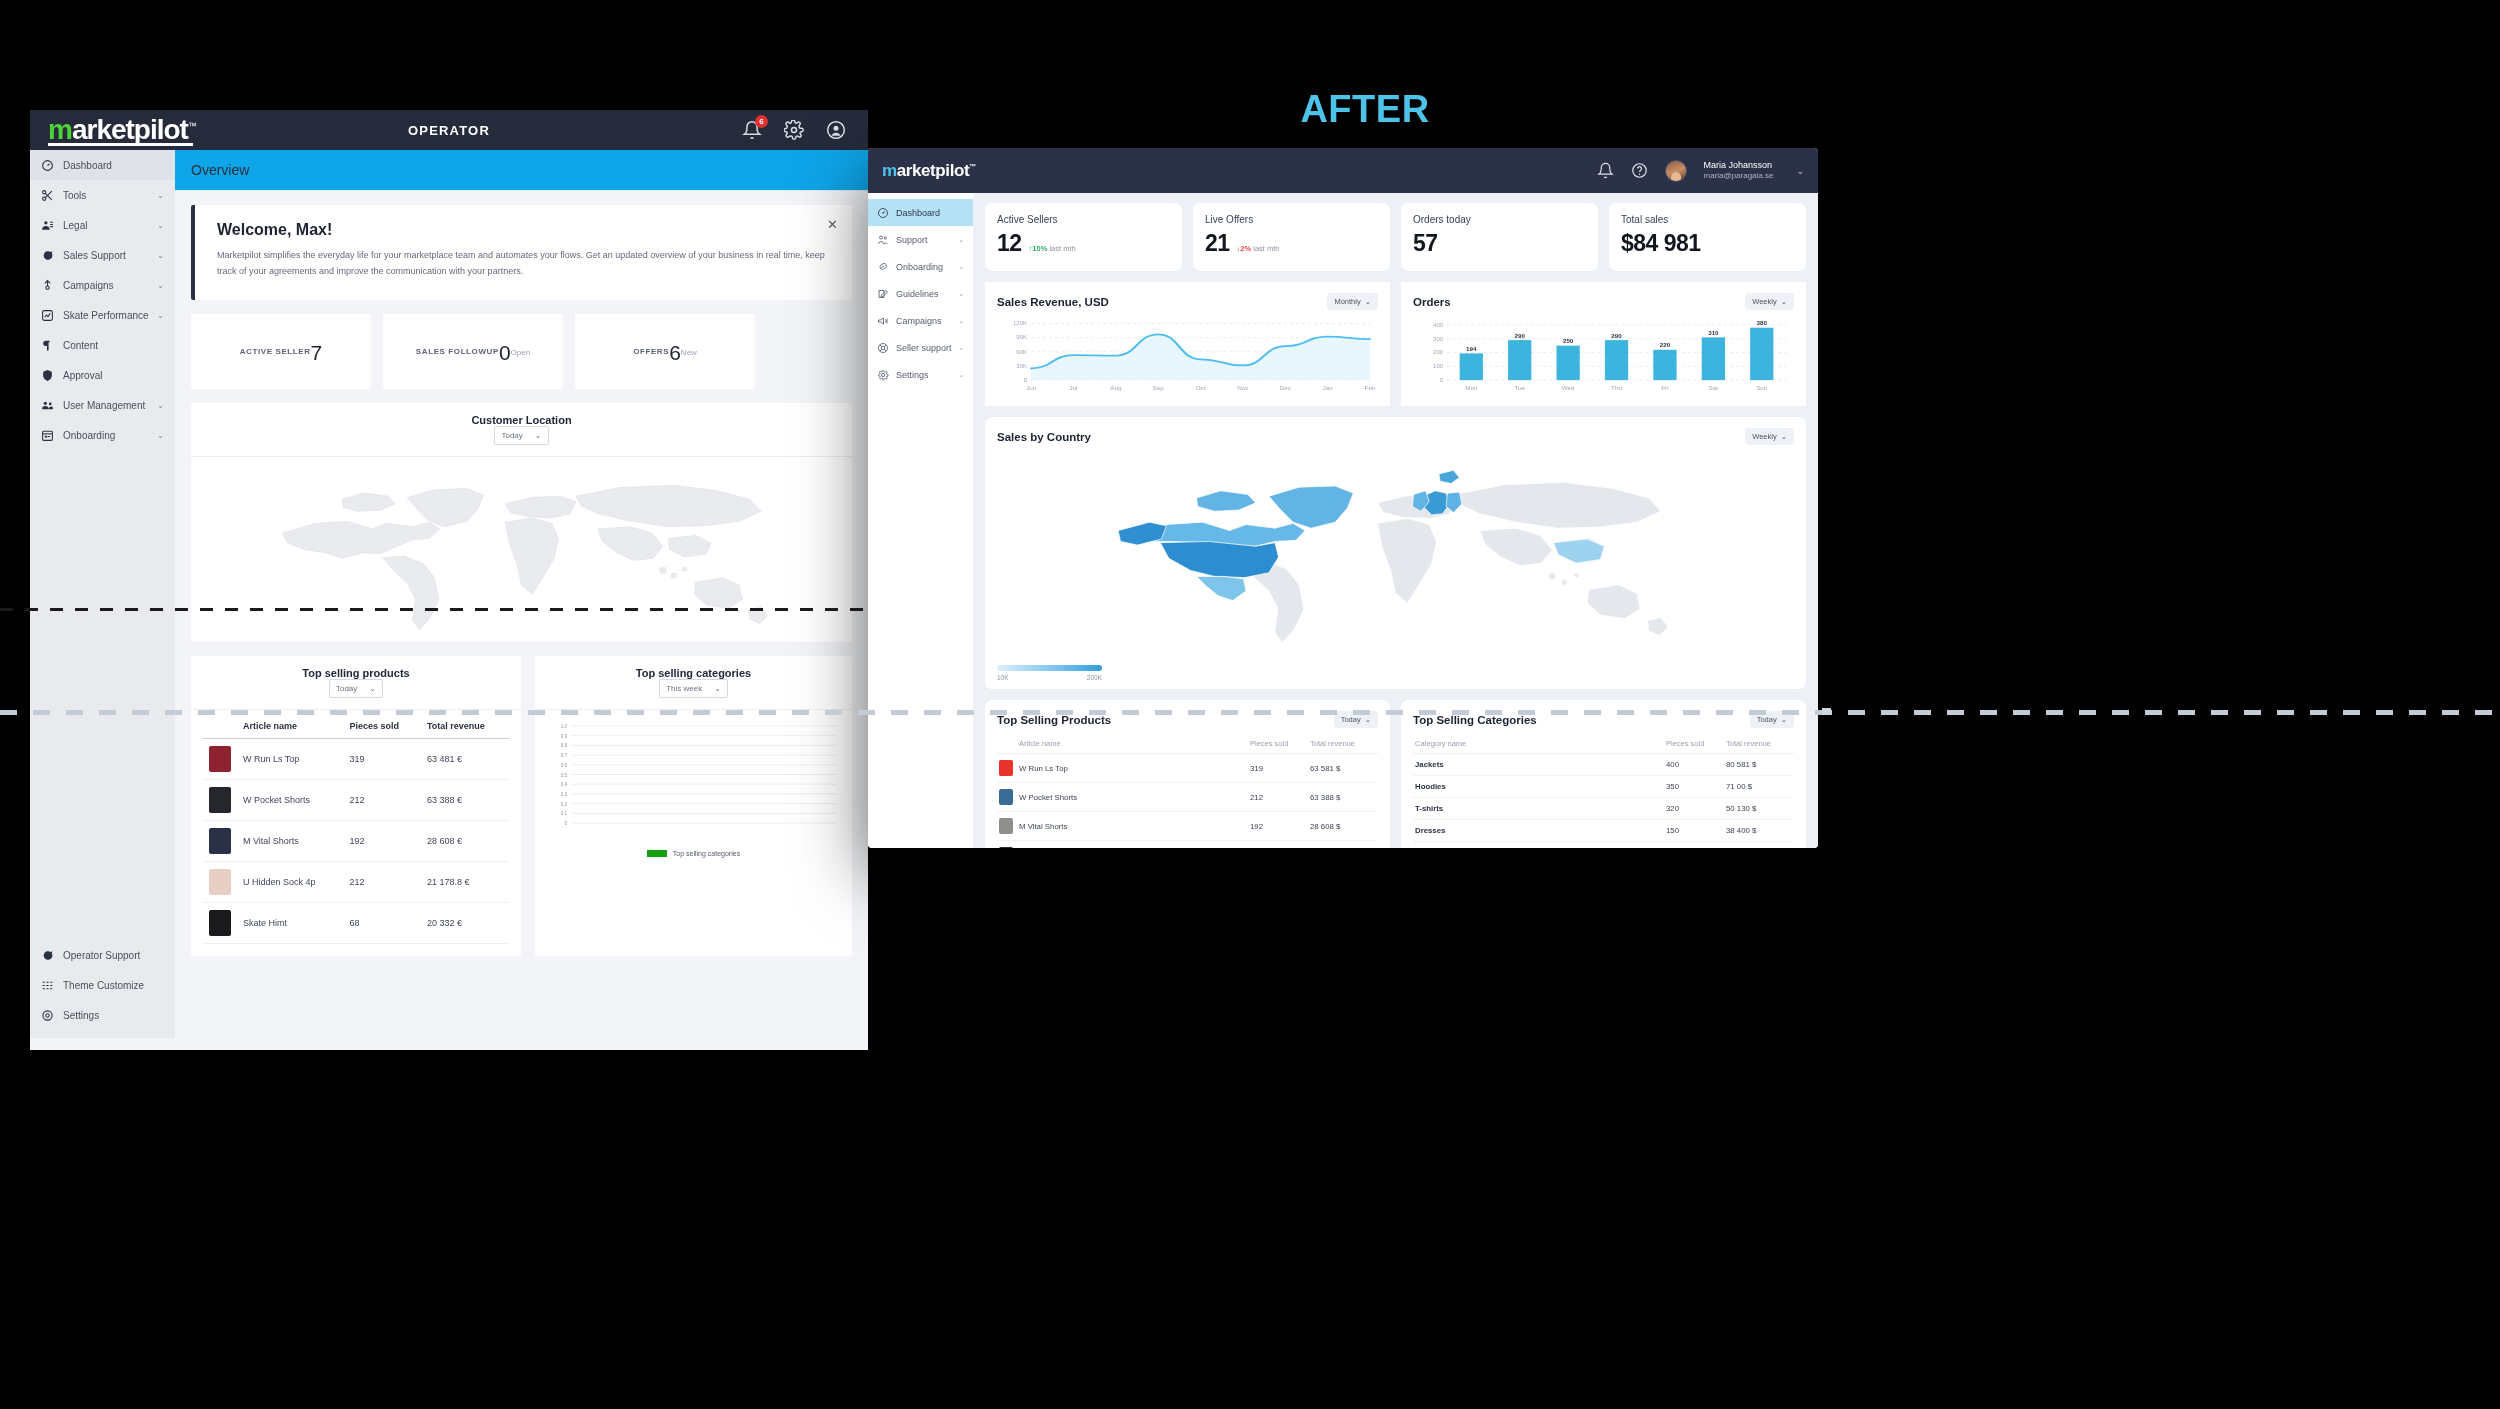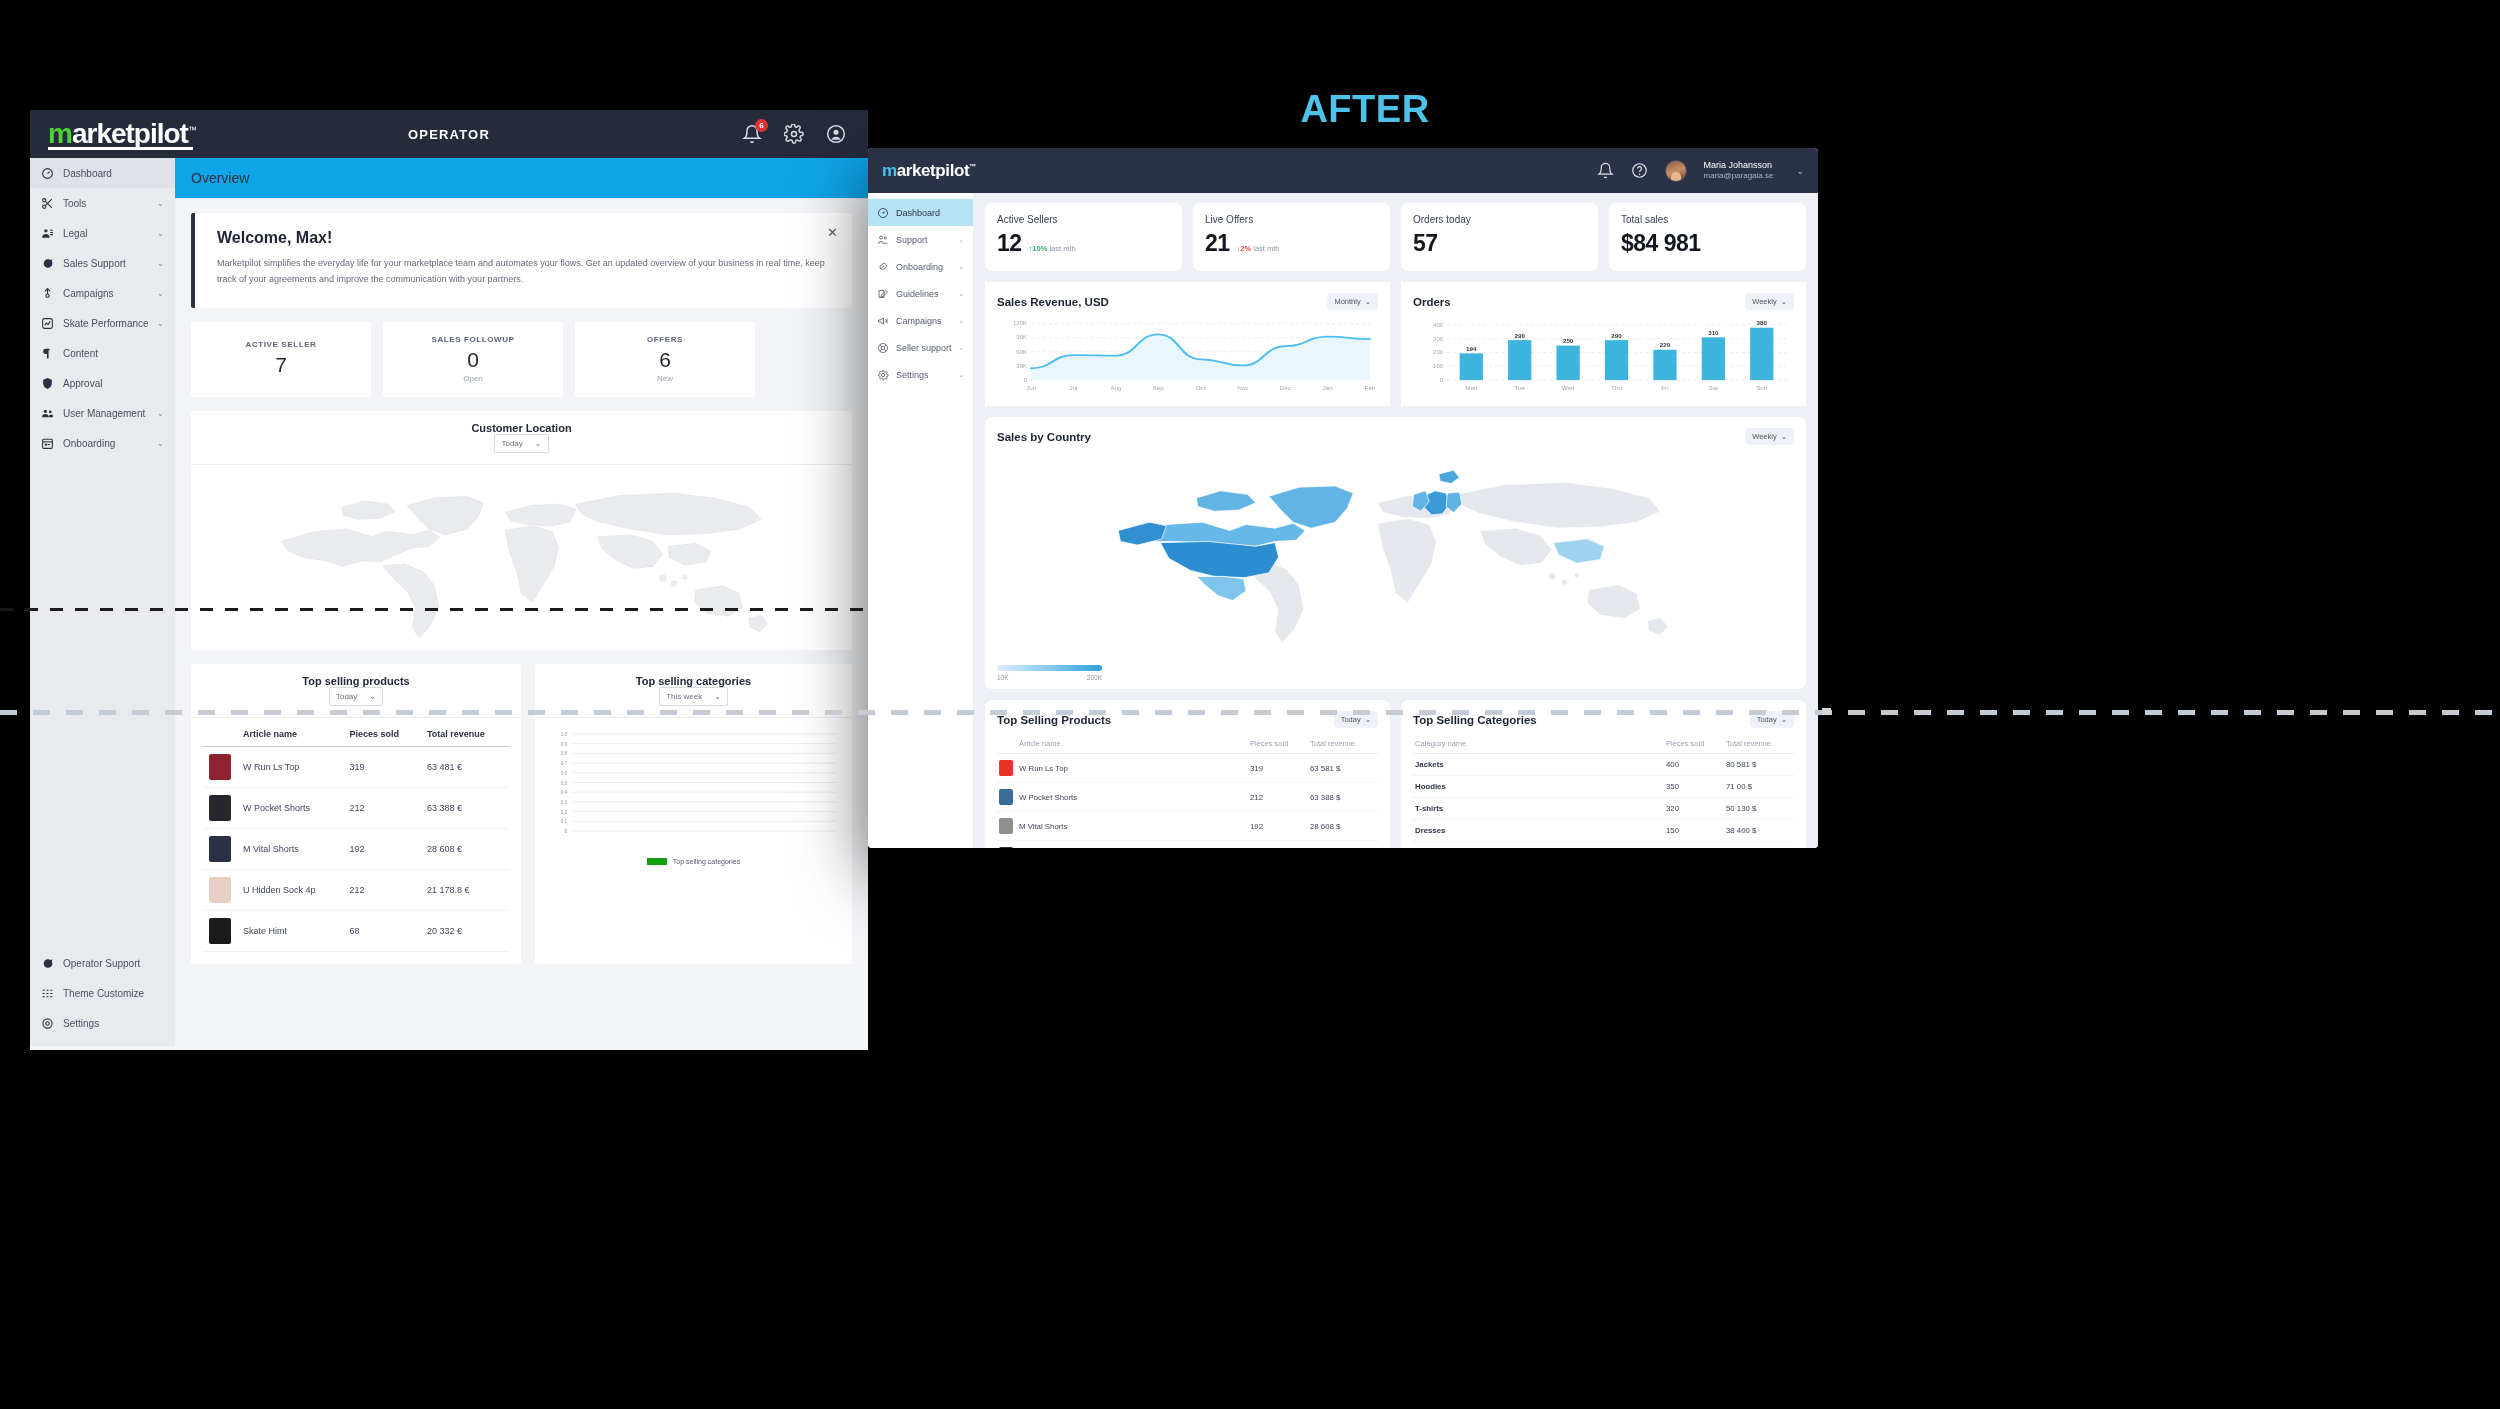--- a/index.html
+++ b/index.html
@@ -14,21 +14,21 @@
   #before-window {
     position: absolute;
     left: 30px; top: 110px;
     width: 838px; height: 940px;
     background: #f2f4f7;
     box-shadow: 0 18px 50px rgba(0,0,0,.55);
     overflow: hidden;
     z-index: 5;
   }
   #before-topbar {
-    height: 48px; background: #252b3b;
+    height: 40px; background: #252b3b;
     display: flex; align-items: center; position: relative;
   }
   .bw-logo {
     width: 175px; padding-left: 18px;
     font-size: 28px; font-weight: 700; letter-spacing: -1px;
     color: #ffffff; position: relative;
   }
   .bw-logo .m { color: #4cd137; }
   .bw-logo .tm { font-size: 9px; vertical-align: super; font-weight: 400;}
   .bw-logo .ul { display:block; height:3px; background:#fff; margin-top:-3px; width:145px;}
@@ -69,21 +69,21 @@
   .bw-welcome {
     margin: 14px 16px 0 16px; background: #fff; border-left: 4px solid #2c3142;
     padding: 16px 20px 20px 22px; position: relative; border-radius: 2px;
   }
   .bw-welcome h2 { font-size: 16px; color: #1f2430; margin-bottom: 9px; }
   .bw-welcome p { font-size: 9px; color: #646a78; line-height: 1.75; max-width: 680px;}
   .bw-close { position: absolute; right: 14px; top: 12px; font-size: 13px; color: #5a6070; }
   .bw-stats { display: flex; gap: 12px; margin: 14px 16px 0 16px; }
   .bw-stat {
     background: #fff; width: 180px; height: 75px; border-radius: 2px;
-    display: flex; flex-direction: column; align-items: center; justify-content: center;
+    display: flex; align-items: center; justify-content: center;
   }
   .bw-stat .lbl { font-size: 8px; letter-spacing: .6px; color: #5d6476; font-weight: 700; }
   .bw-stat .val { font-size: 21px; color: #1f2430; margin-top: 4px; font-weight: 400; }
   .bw-stat .sub { font-size: 8px; color: #9aa0ad; margin-top: 2px; }
   .bw-card {
     background: #fff; margin: 14px 16px 0 16px; border-radius: 2px; overflow: hidden;
   }
   .bw-card-head {
     display: flex; align-items: center; justify-content: space-between;
     padding: 11px 14px; border-bottom: 1px solid #eceef2; flex-direction: column;

